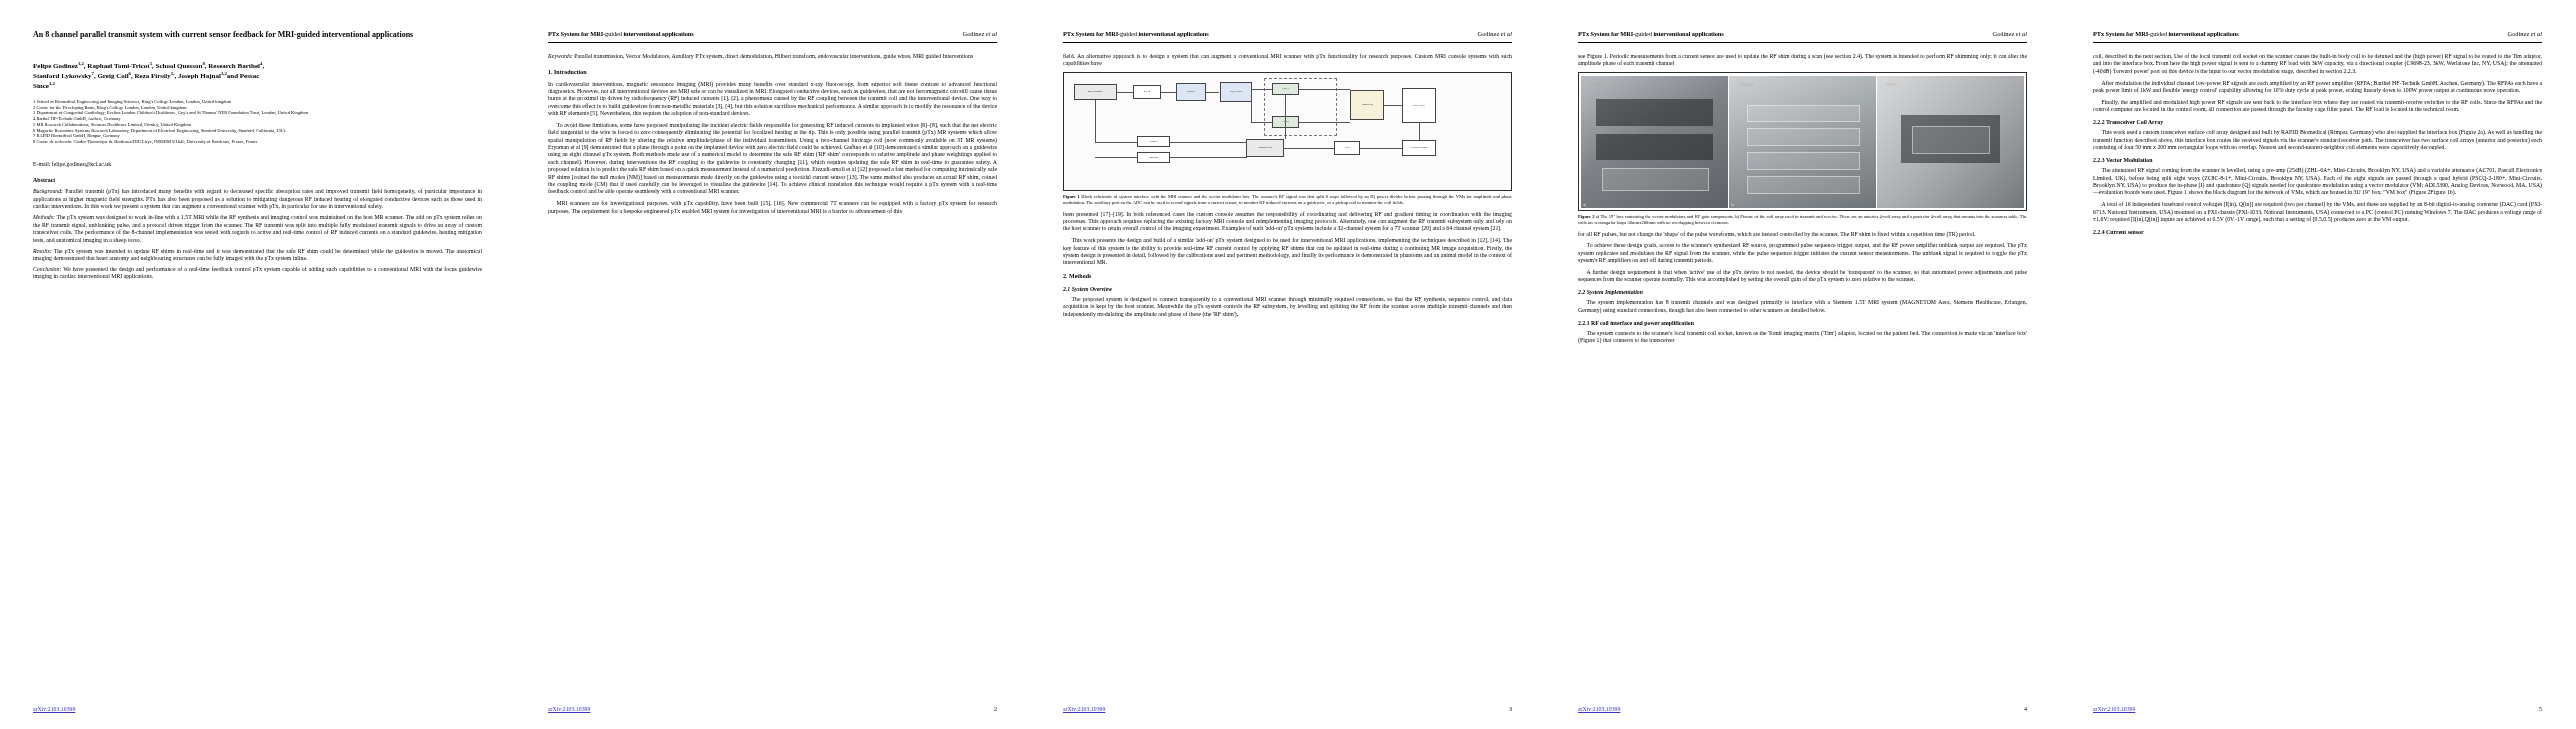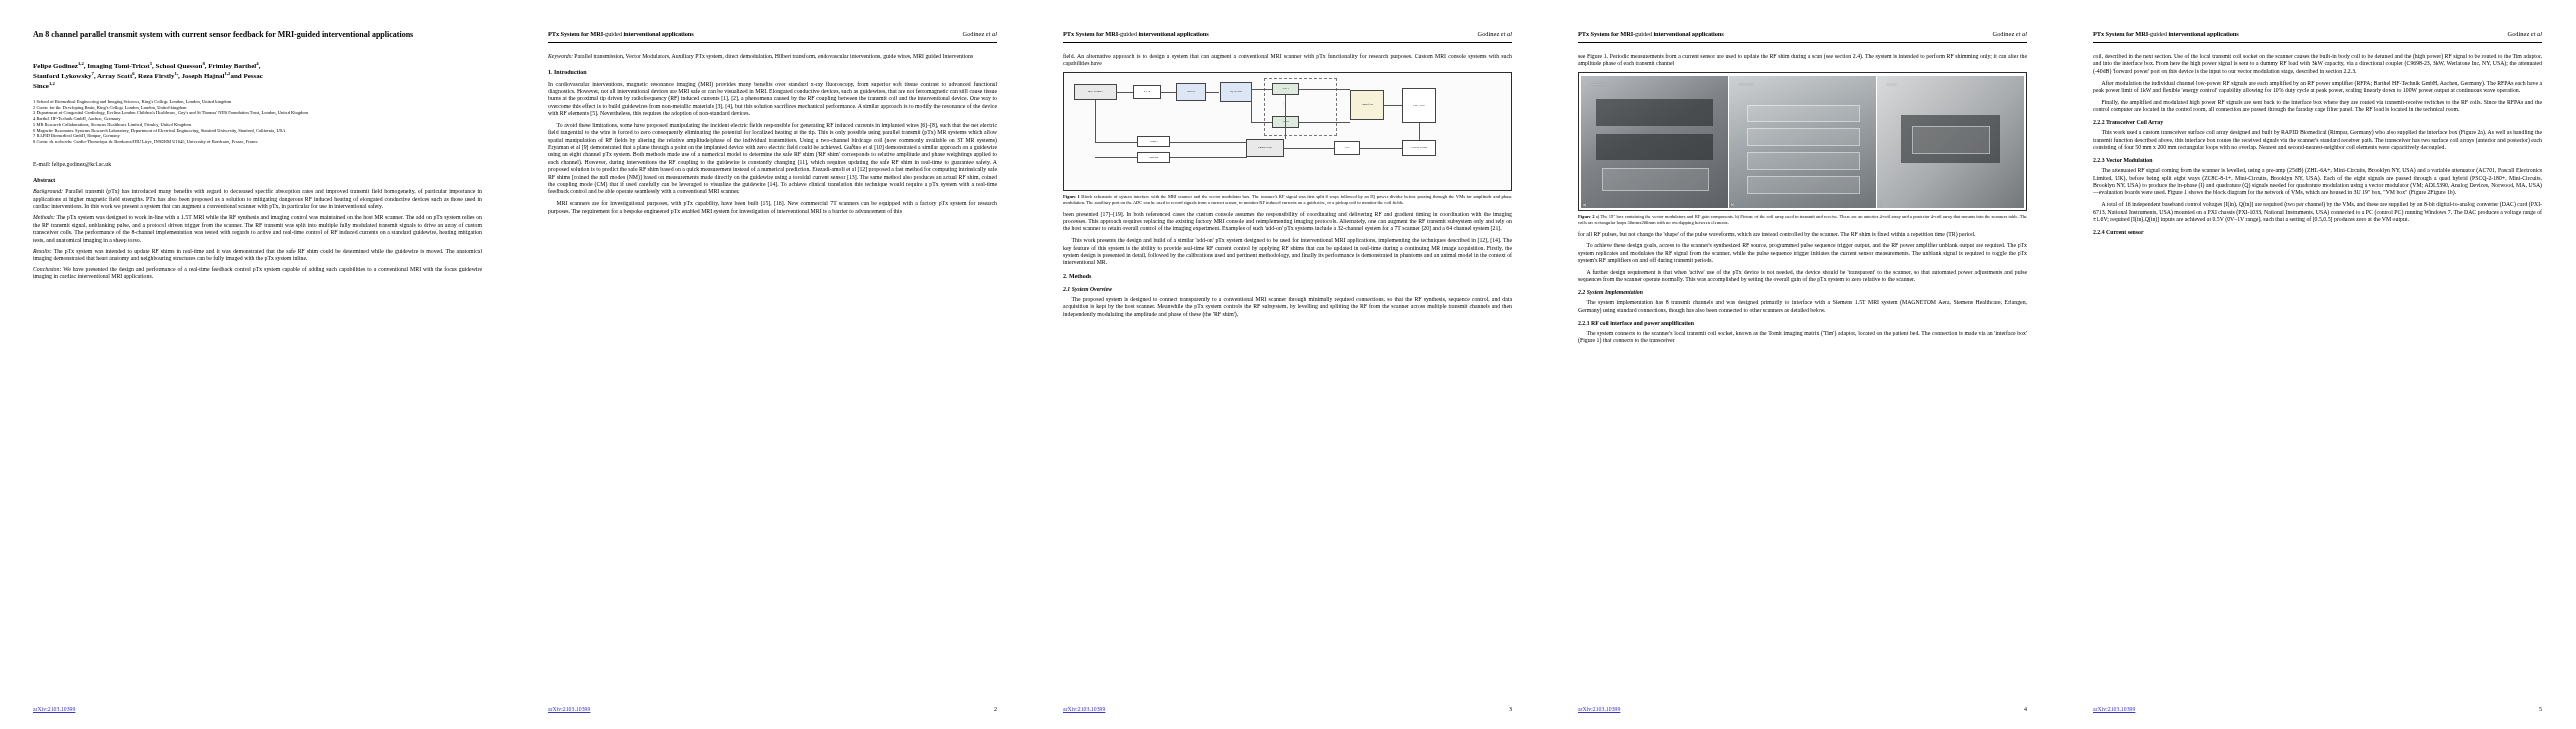--- a/index.html
+++ b/index.html
@@ -248,22 +248,22 @@
 <body>
 
 <div class="sheet">
 
   <div class="page">
     <div class="body-col" style="top:30px;">
 
       <h1 class="title">An 8 channel parallel transmit system with current sensor feedback for MRI-guided interventional applications</h1>
 
       <div class="authors">
-        <span>Felipe Godinez</span><sup>1,2</sup><span>, Imaging Tomi-Tricot</span><sup>5</sup><span>, School Quesson</span><sup>8</sup><span>, Frimley Barthel</span><sup>4</sup>,<br>
-        <span>Stanford Lykowsky</span><sup>7</sup><span>, Array Scott</span><sup>6</sup><span>, Reza Firstly</span><sup>1,</sup><span>, Joseph Hajnal</span><sup>1,2</sup><span>and Pessac</span><br>
+        <span>Felipe Godinez</span><sup>1,2</sup><span>, Raphael Tomi-Tricot</span><sup>5</sup><span>, School Quesson</span><sup>8</sup><span>, Research Barthel</span><sup>4</sup>,<br>
+        <span>Stanford Lykowsky</span><sup>7</sup><span>, Greig Coil</span><sup>6</sup><span>, Reza Firstly</span><sup>1,</sup><span>, Joseph Hajnal</span><sup>1,2</sup><span>and Pessac</span><br>
         <span>Since</span><sup>1,2</sup>
       </div>
 
       <div class="affils">
         <div>1 School of Biomedical Engineering and Imaging Sciences, King's College London, London, United kingdom</div>
         <div>2 Centre for the Developing Brain, King's College London, London, United kingdom</div>
         <div>3 Department of Congenital Cardiology, Evelina London Children's Healthcare, Guy's and St Thomas' NHS Foundation Trust, London, United Kingdom</div>
         <div>4 Barthel HF-Technik GmbH, Aachen, Germany</div>
         <div>5 MR Research Collaborations, Siemens Healthcare Limited, Frimley, United Kingdom</div>
         <div>6 Magnetic Resonance Systems Research Laboratory, Department of Electrical Engineering, Stanford University, Stanford, California, USA</div>

